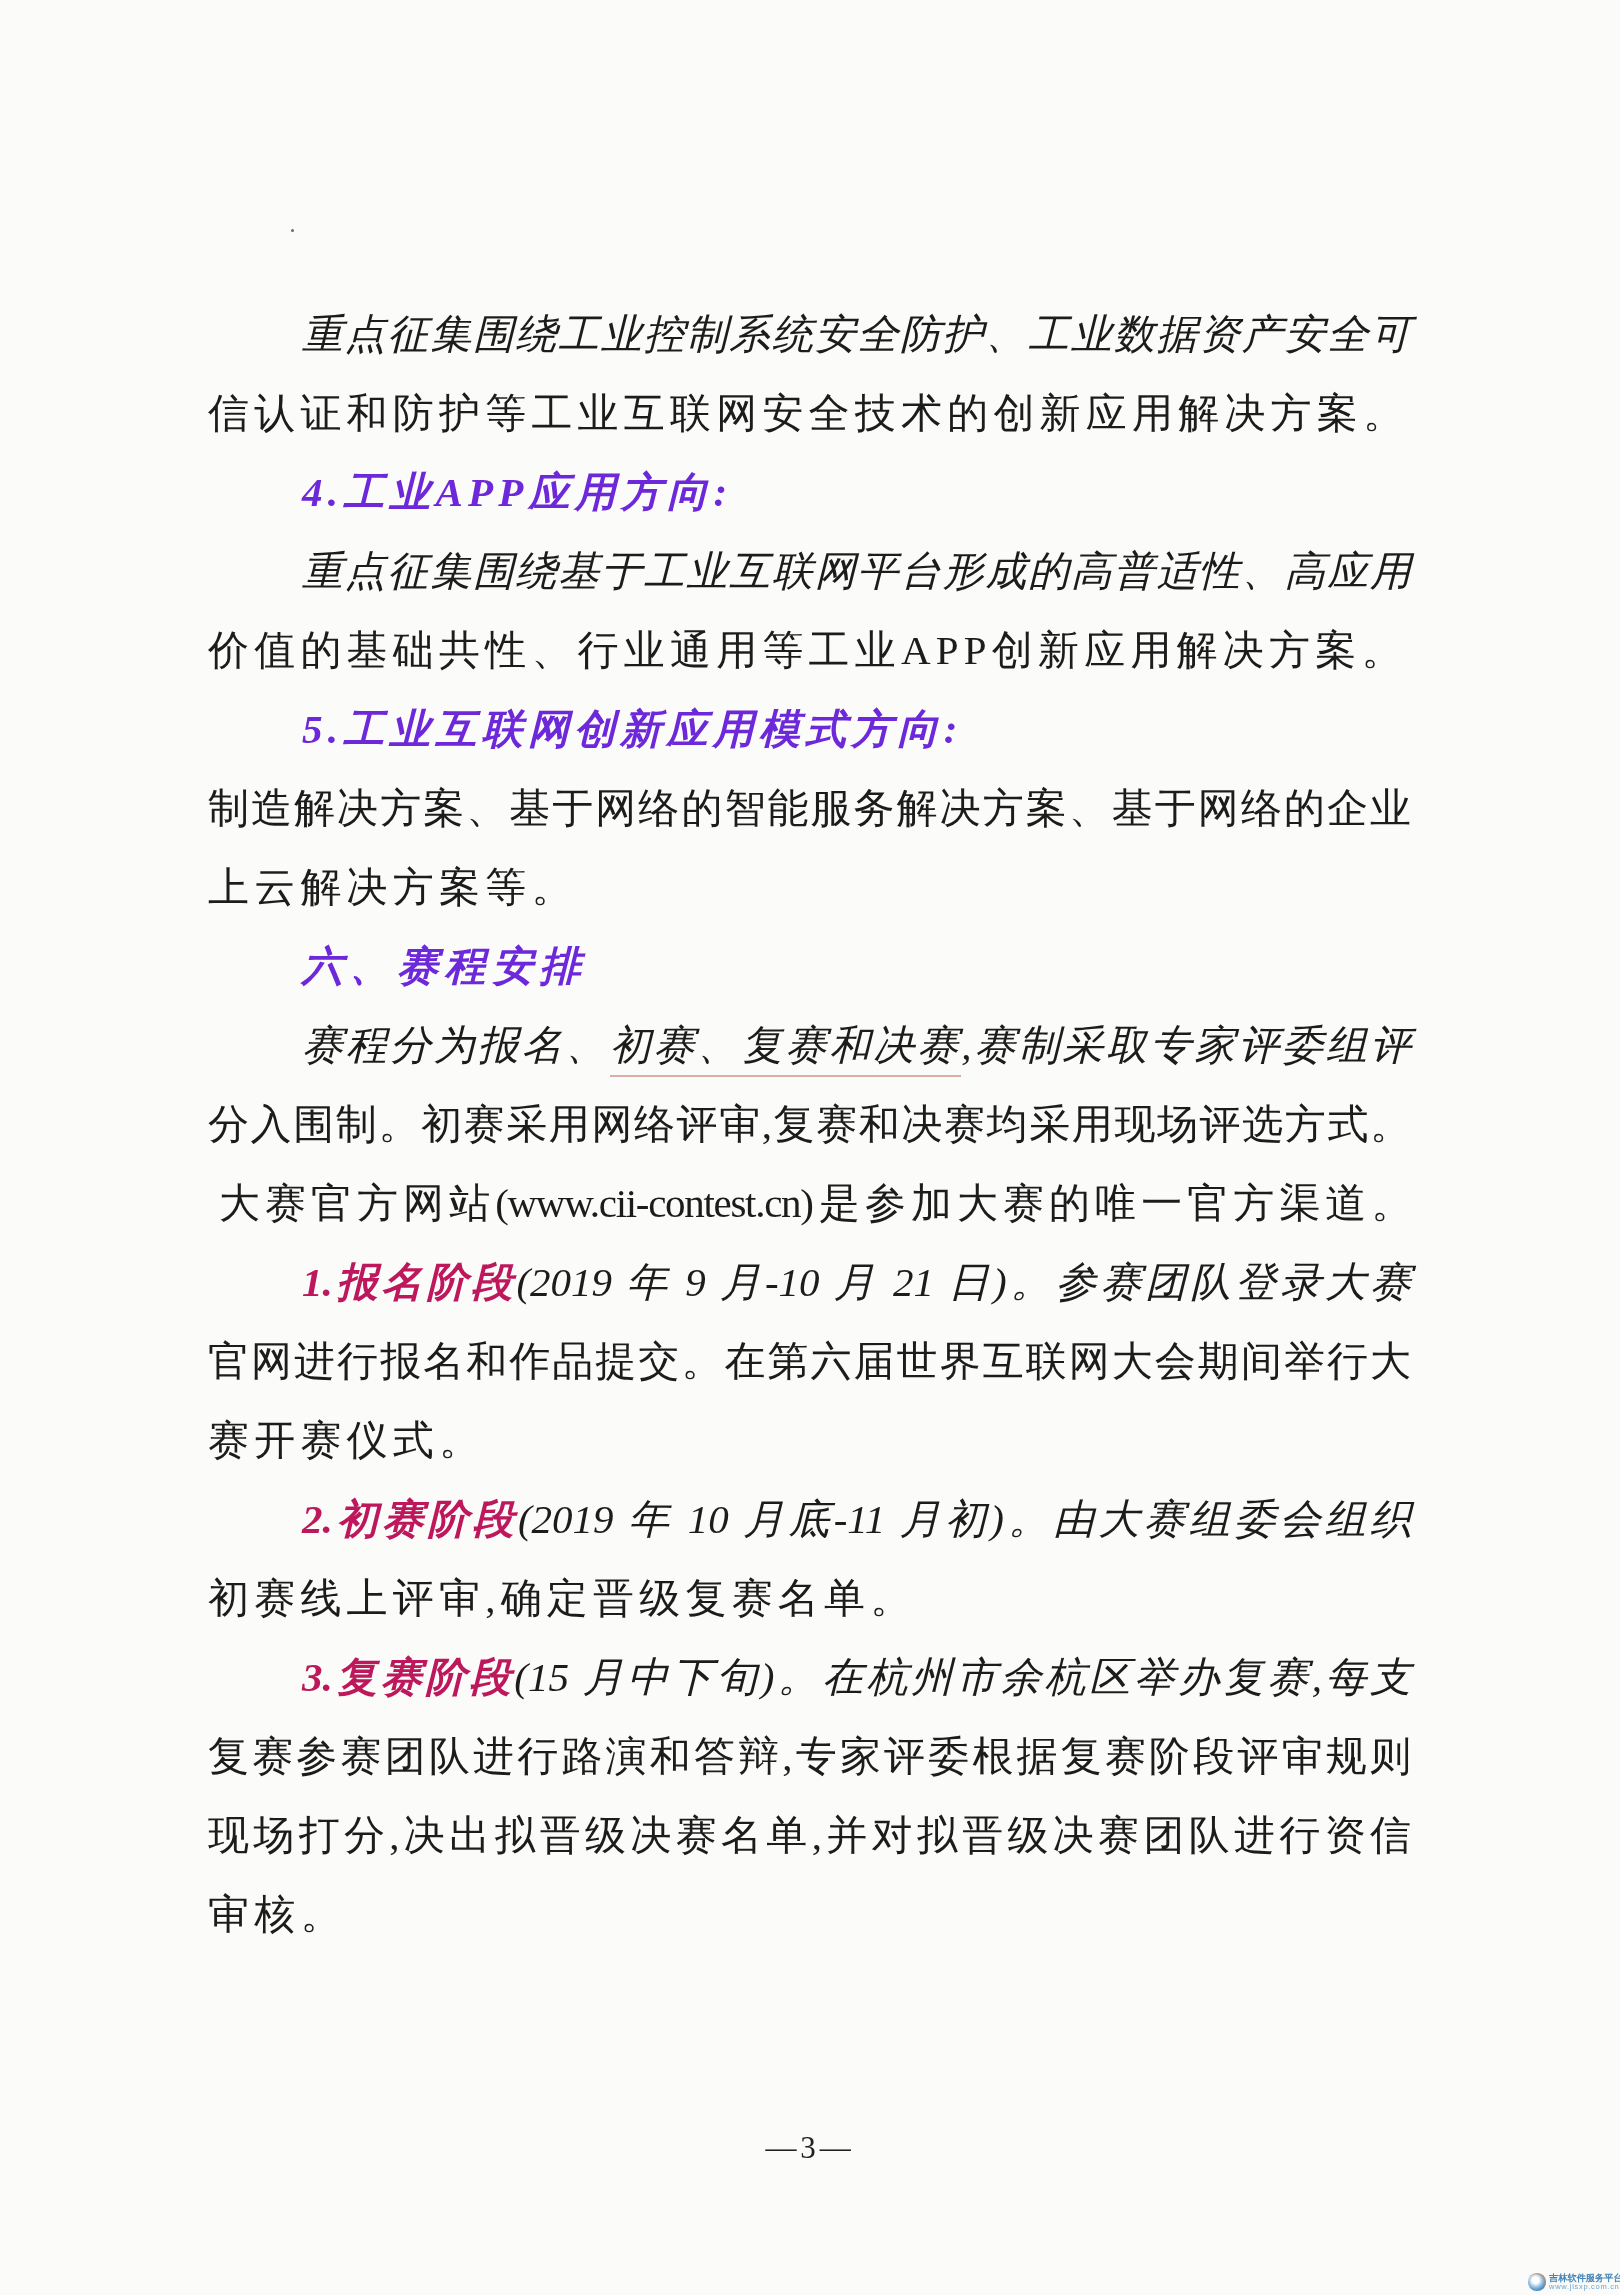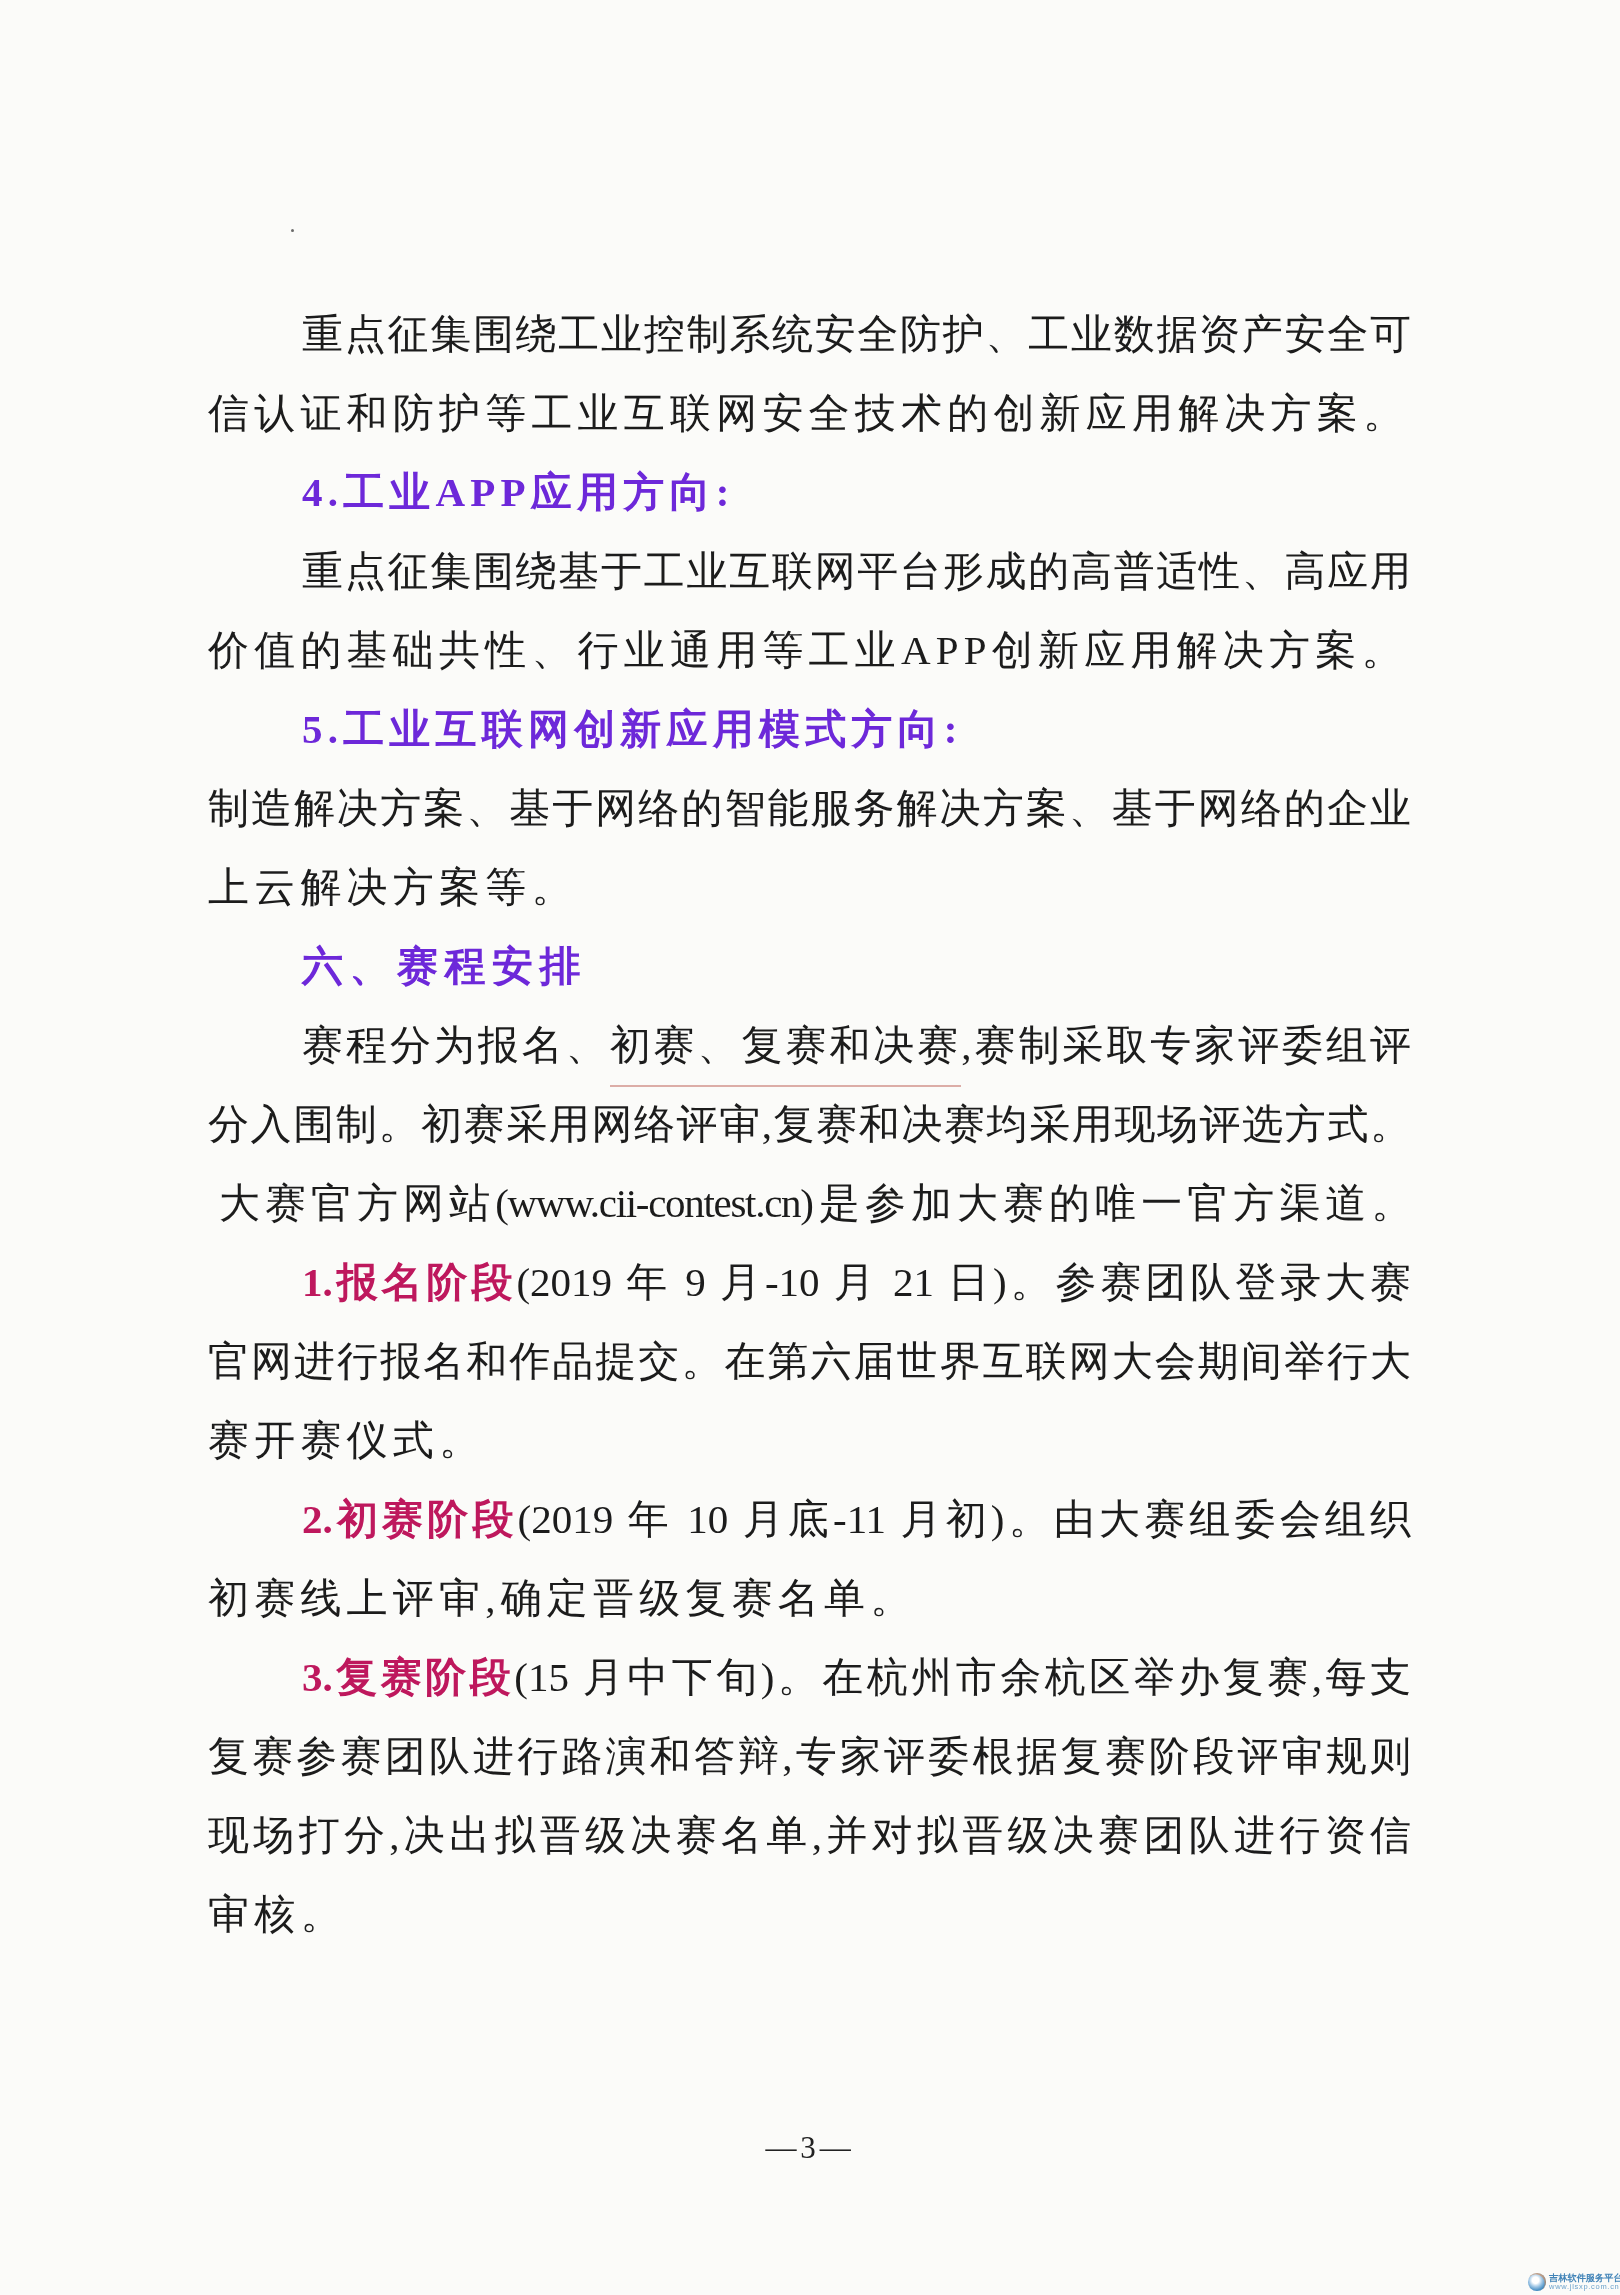--- a/index.html
+++ b/index.html
@@ -24,28 +24,28 @@
   }
   
   .just{
     white-space:normal;
     text-align:justify;
     text-align-last:justify;
     letter-spacing:0;
   }
   
   .sp{letter-spacing:5.2px;}
-  .ind{text-indent:94px;}
+  .ind{text-indent:94px;font-style:italic;}
   .h{font-weight:700;color:#6d28d9;}
   .h-sans{font-family:"Liberation Sans", sans-serif;letter-spacing:6.5px;}
   .b{font-weight:700;color:#be185d;}
   .tight{letter-spacing:-1.3px;margin-left:11px;}
   .red-ul{
     border-bottom:2px solid rgba(176,58,46,.4);
-    padding-bottom:17px;
+    padding-bottom:7px;
   }
   .pagenum{
     position:absolute;left:0;top:2122px;width:100%;
     text-align:center;font-size:31px;color:#222;
     letter-spacing:3.9px;line-height:52px;
   }
   .watermark{
     position:absolute;right:-2.6px;bottom:3.9px;
     display:flex;align-items:center;gap:3.3px;
   }

